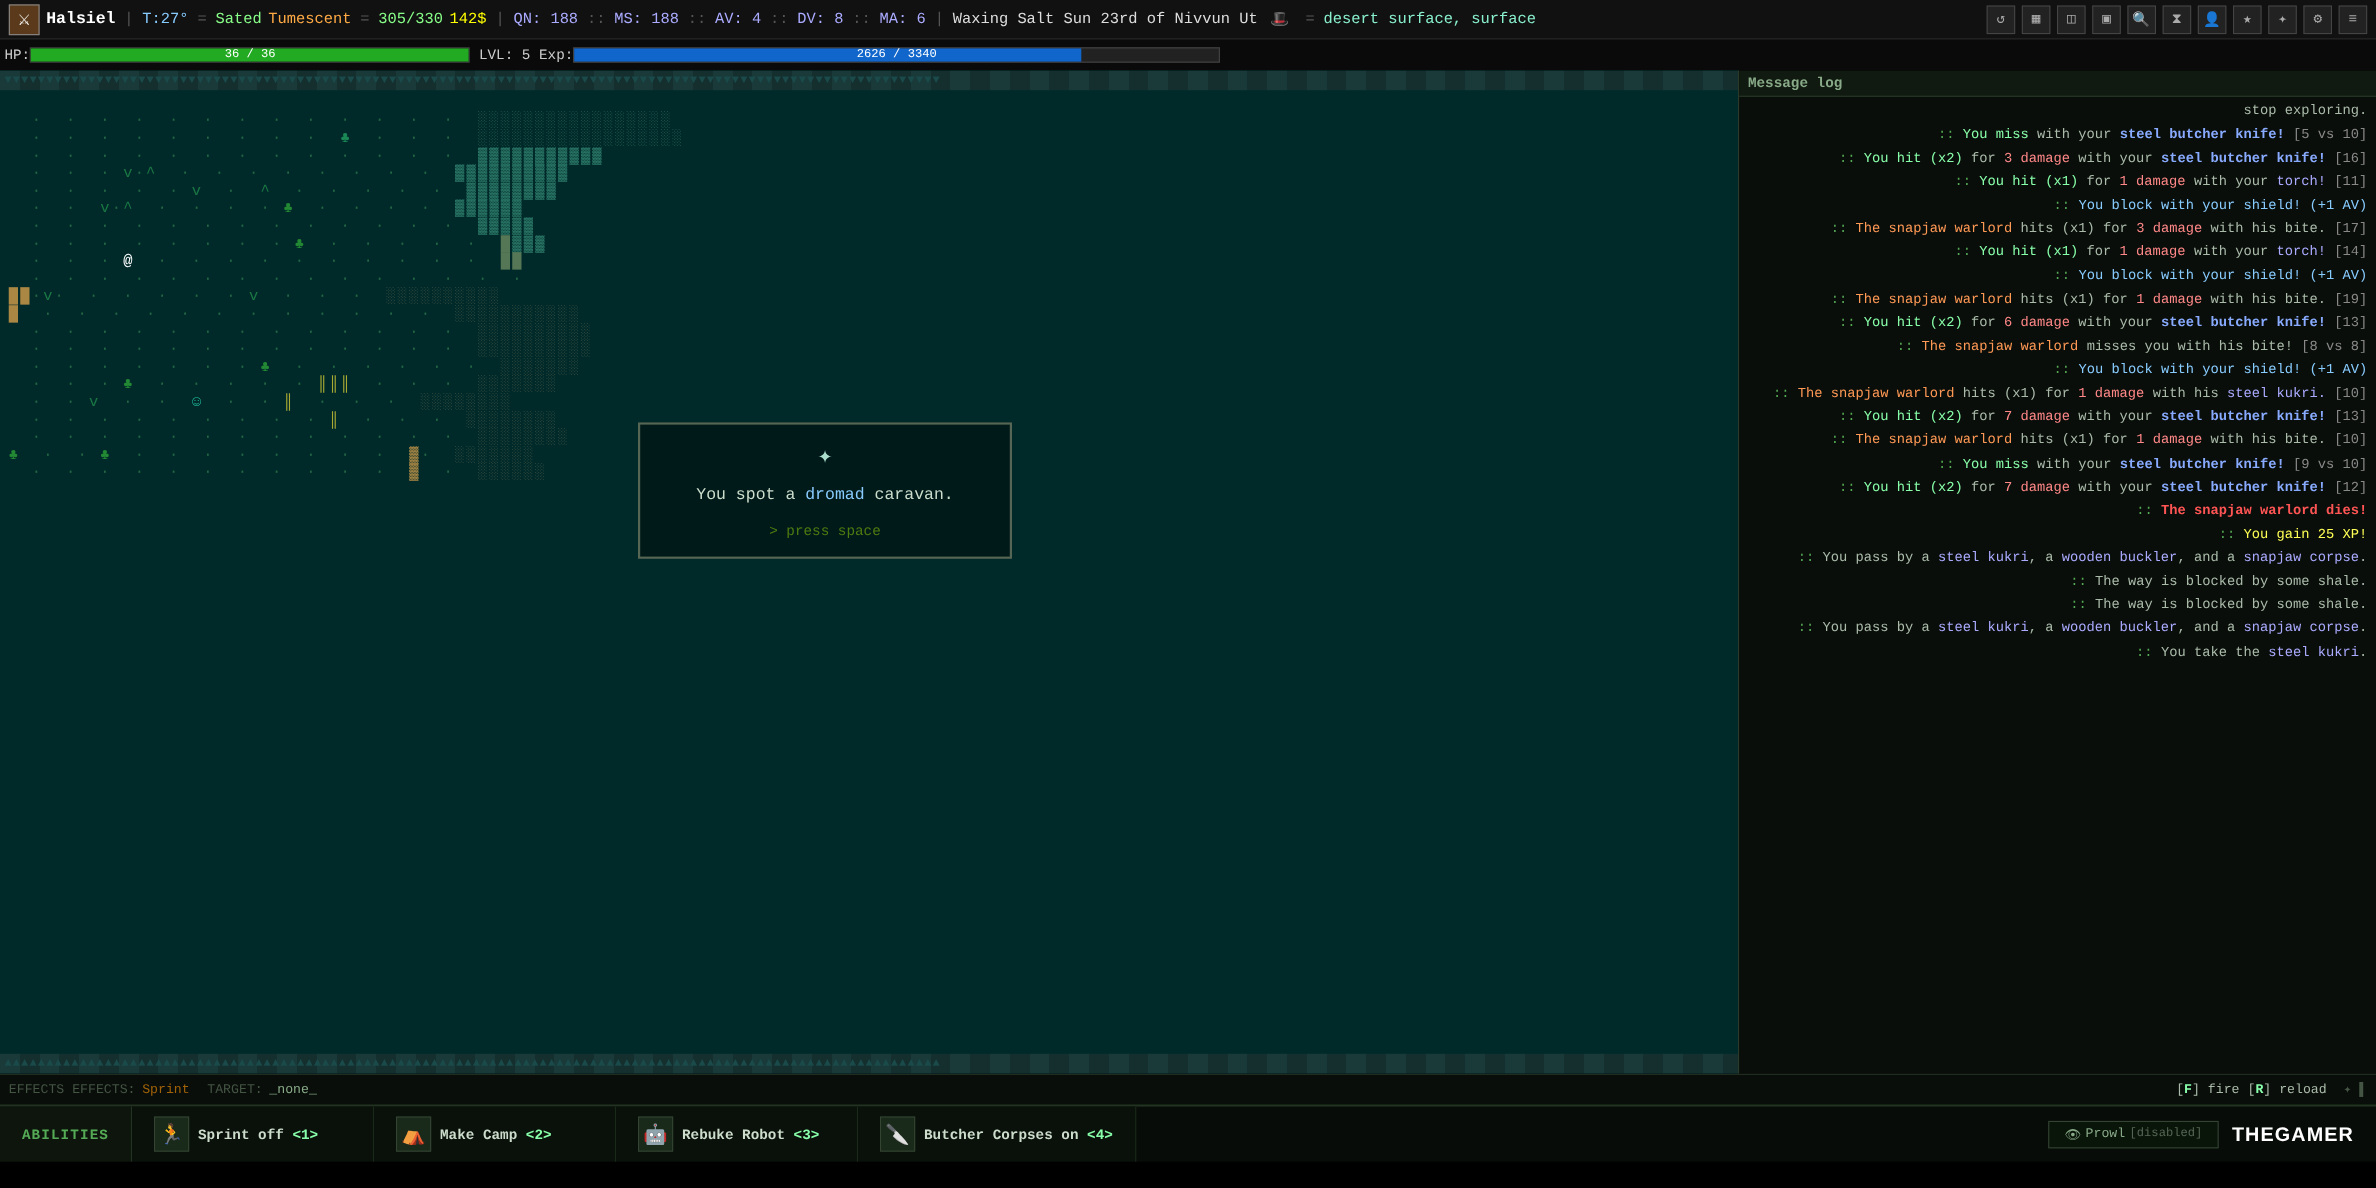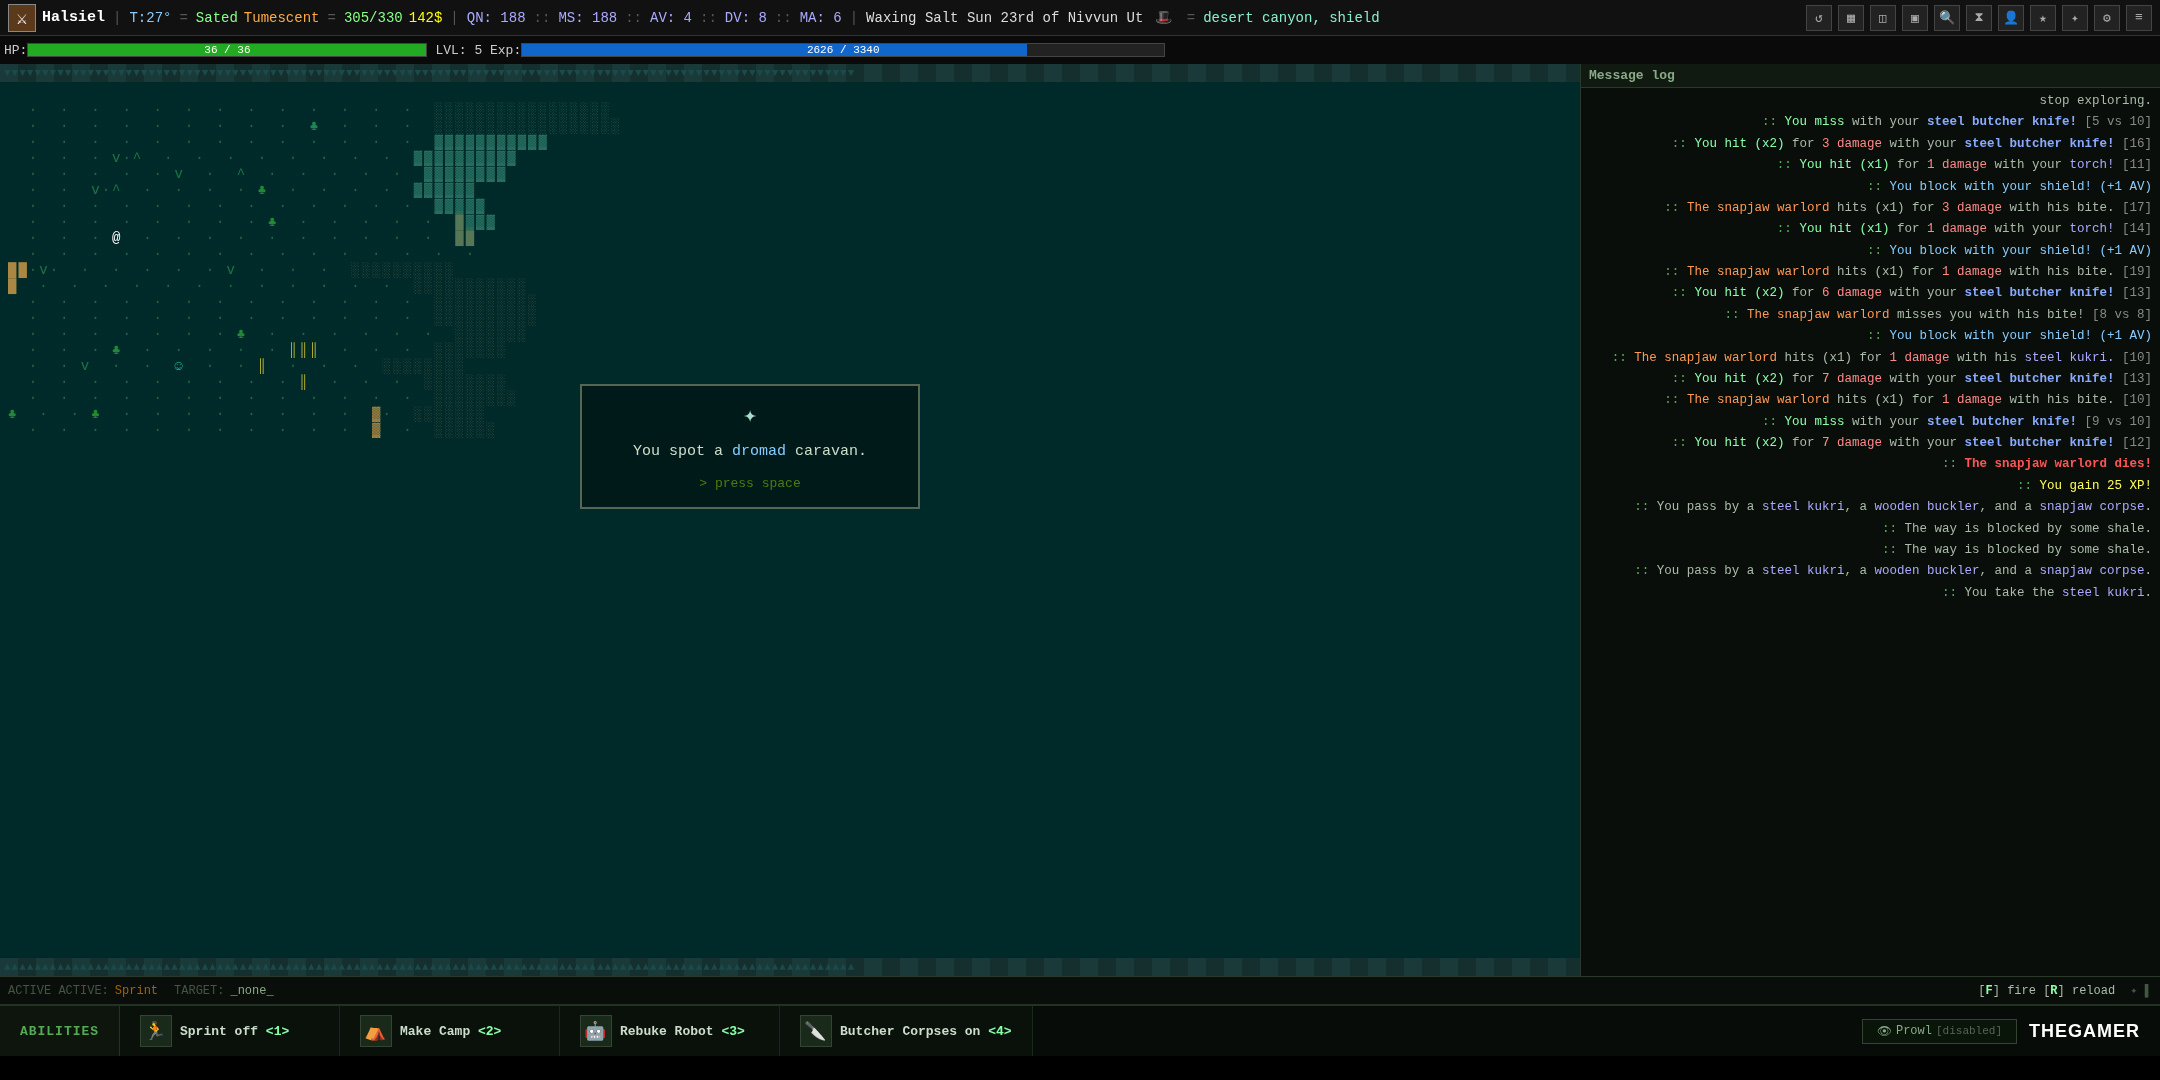--- a/index.html
+++ b/index.html
@@ -93,21 +93,21 @@
       position: absolute;
       top: 0; left: 0; right: 0; bottom: 0;
       display: flex;
       align-items: center;
       justify-content: center;
       font-size: 11px;
       color: #fff;
     }
     #hp-bar .bar-track { width: 400px; }
     #hp-bar .bar-fill { background: #22aa22; width: 100%; }
-    #exp-bar .bar-track { width: 644px; }
+    #exp-bar .bar-track { width: 588px; }
     #exp-bar .bar-fill { background: #1166cc; width: 78.6%; }
 
     
     #main-layout {
       display: flex;
       width: 100%;
       height: calc(1080px - 36px - 28px - 52px - 52px);
     }
 
     
@@ -348,21 +348,21 @@
   <span class="tb-sep">::</span>
   <span class="tb-av">AV: 4</span>
   <span class="tb-sep">::</span>
   <span class="tb-dv">DV: 8</span>
   <span class="tb-sep">::</span>
   <span class="tb-ma">MA: 6</span>
   <span class="tb-sep">|</span>
   <span class="tb-date">Waxing Salt Sun 23rd of Nivvun Ut</span>
   <span style="color:#446644;margin:0 6px;">🎩</span>
   <span class="tb-sep">=</span>
-  <span class="tb-loc">desert canyon, shield</span>
+  <span class="tb-loc">desert surface, surface</span>
   <div class="tb-icons">
     <div class="tb-icon-btn">↺</div>
     <div class="tb-icon-btn">▦</div>
     <div class="tb-icon-btn">◫</div>
     <div class="tb-icon-btn">▣</div>
     <div class="tb-icon-btn">🔍</div>
     <div class="tb-icon-btn">⧗</div>
     <div class="tb-icon-btn">👤</div>
     <div class="tb-icon-btn">★</div>
     <div class="tb-icon-btn">✦</div>
@@ -469,21 +469,21 @@
       <div class="msg-line"><span class="msg-prefix">::</span> The way is blocked by some shale.</div>
       <div class="msg-line"><span class="msg-prefix">::</span> You pass by a <span class="msg-item">steel kukri</span>, a <span class="msg-item">wooden buckler</span>, and a <span class="msg-item">snapjaw corpse</span>.</div>
       <div class="msg-line"><span class="msg-prefix">::</span> You take the <span class="msg-item">steel kukri</span>.</div>
     </div>
   </div>
 
 </div>
 
 <div id="action-bar-row">
   <div class="action-section">
-    <span class="action-label">ACTIVE ACTIVE:</span>
+    <span class="action-label">EFFECTS EFFECTS:</span>
     <span class="action-value" style="color:#a16207">Sprint</span>
   </div>
   <div class="action-section">
     <span class="action-label">TARGET:</span>
     <span class="action-value">_none_</span>
   </div>
   <div class="fire-reload">
     <span>[<span class="key">F</span>] fire  [<span class="key">R</span>] reload</span>
     <span style="margin-left:8px;color:#445544;font-size:12px;">✦ ▌</span>
   </div>

